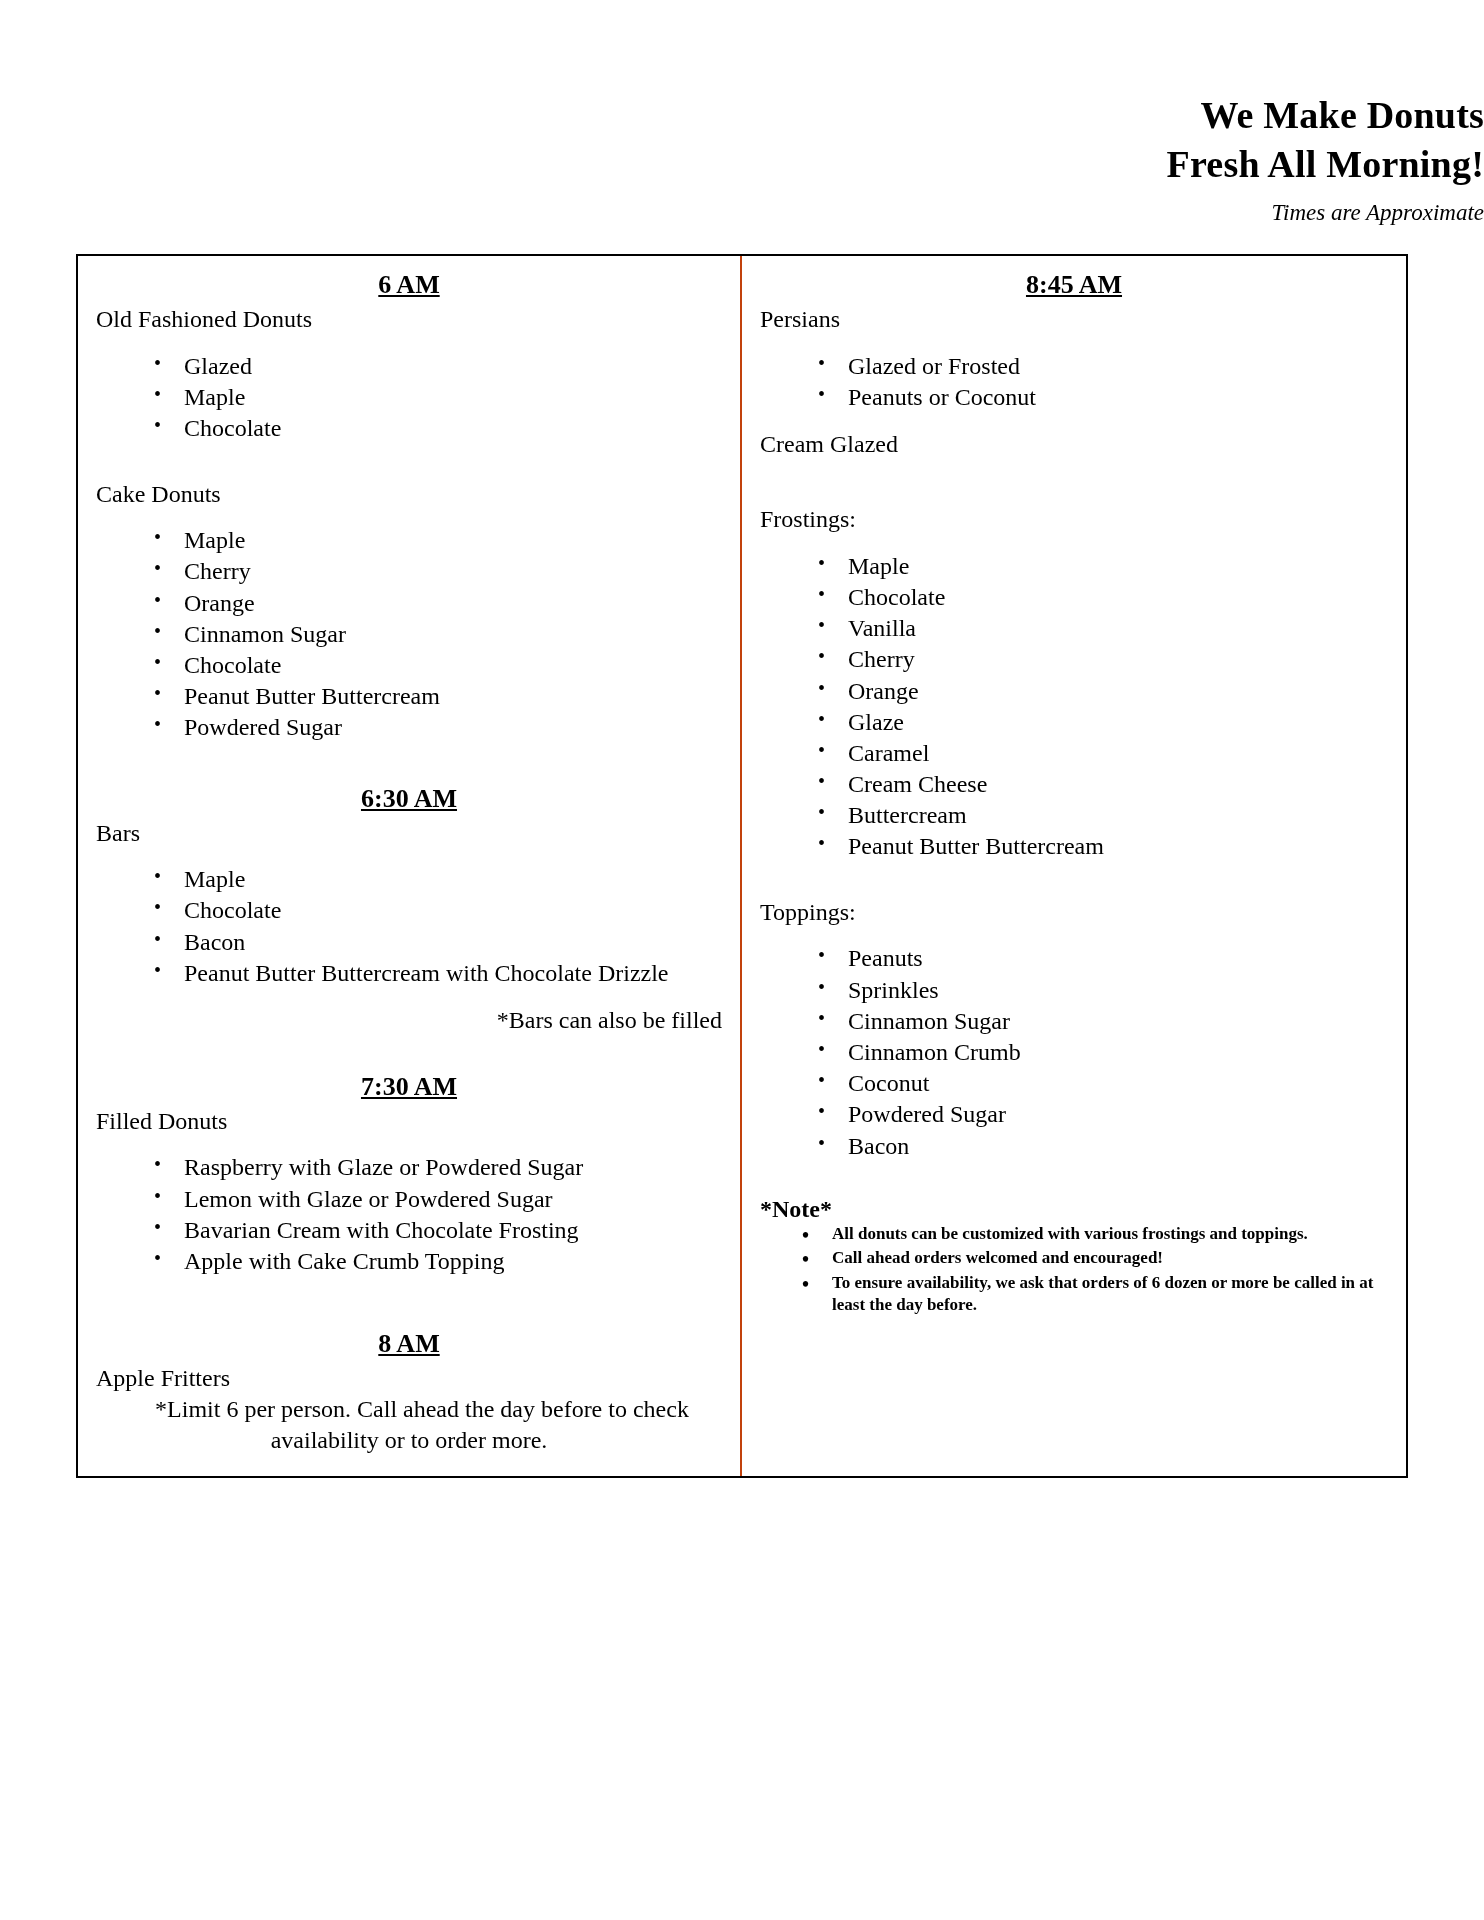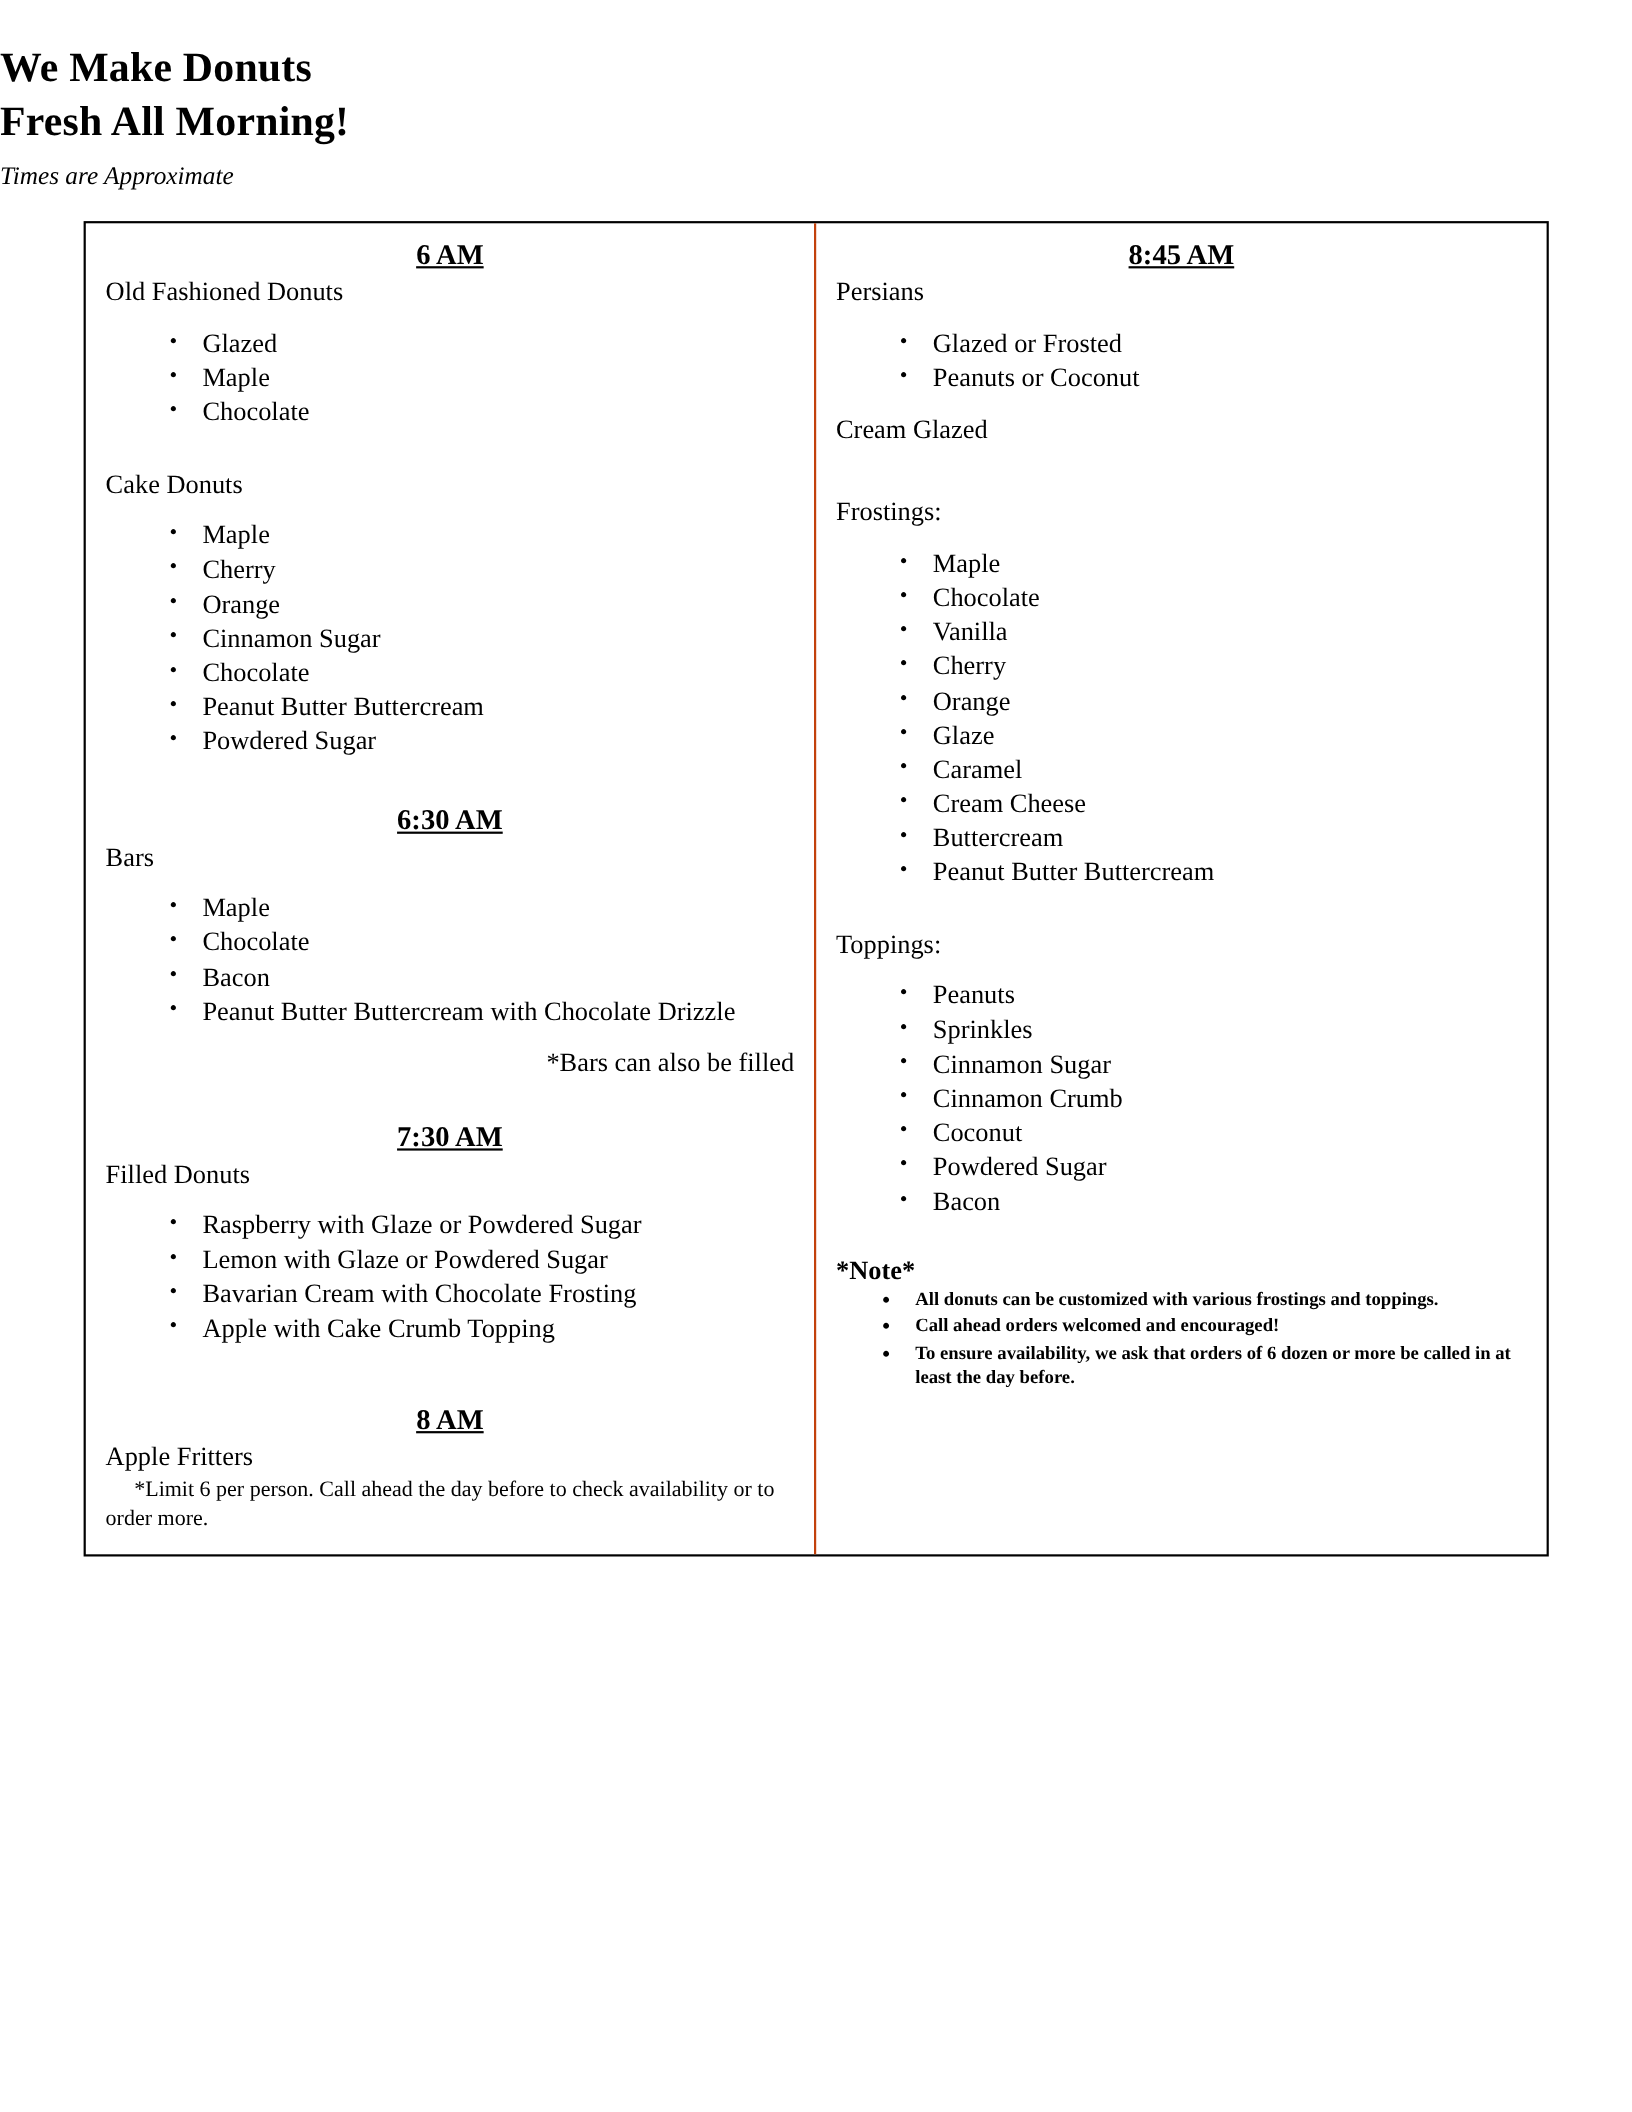--- a/index.html
+++ b/index.html
@@ -14,22 +14,22 @@
     color: #000000;
     position: relative;
   }
   .page {
     width: 1484px;
     height: 1920px;
     box-sizing: border-box;
     padding: 0;
   }
   .doc-header {
-    text-align: left;
-    padding-top: 38px;
+    text-align: right;
+    padding-top: 91px;
   }
   .title-line {
     font-family: "Liberation Serif", serif;
     font-weight: bold;
     font-size: 38px;
     line-height: 1.28;
     letter-spacing: 0.2px;
   }
   .subtitle {
     font-style: italic;
@@ -90,23 +90,24 @@
     top: -1px;
     font-size: 20px;
   }
   .note-line {
     font-size: 24px;
     line-height: 1.28;
     text-align: right;
     margin: 2px 0 0 0;
   }
   .para {
-    font-size: 20px;
+    font-size: 24px;
     line-height: 1.30;
     margin: 0;
+    text-align: center;
   }
   .para.indent { text-indent: 26px; }
   .spacer-sm { height: 18px; }
   .spacer-md { height: 30px; }
   .spacer-lg { height: 44px; }
   .note-title {
     font-size: 24px;
     font-weight: bold;
     margin: 0;
   }

